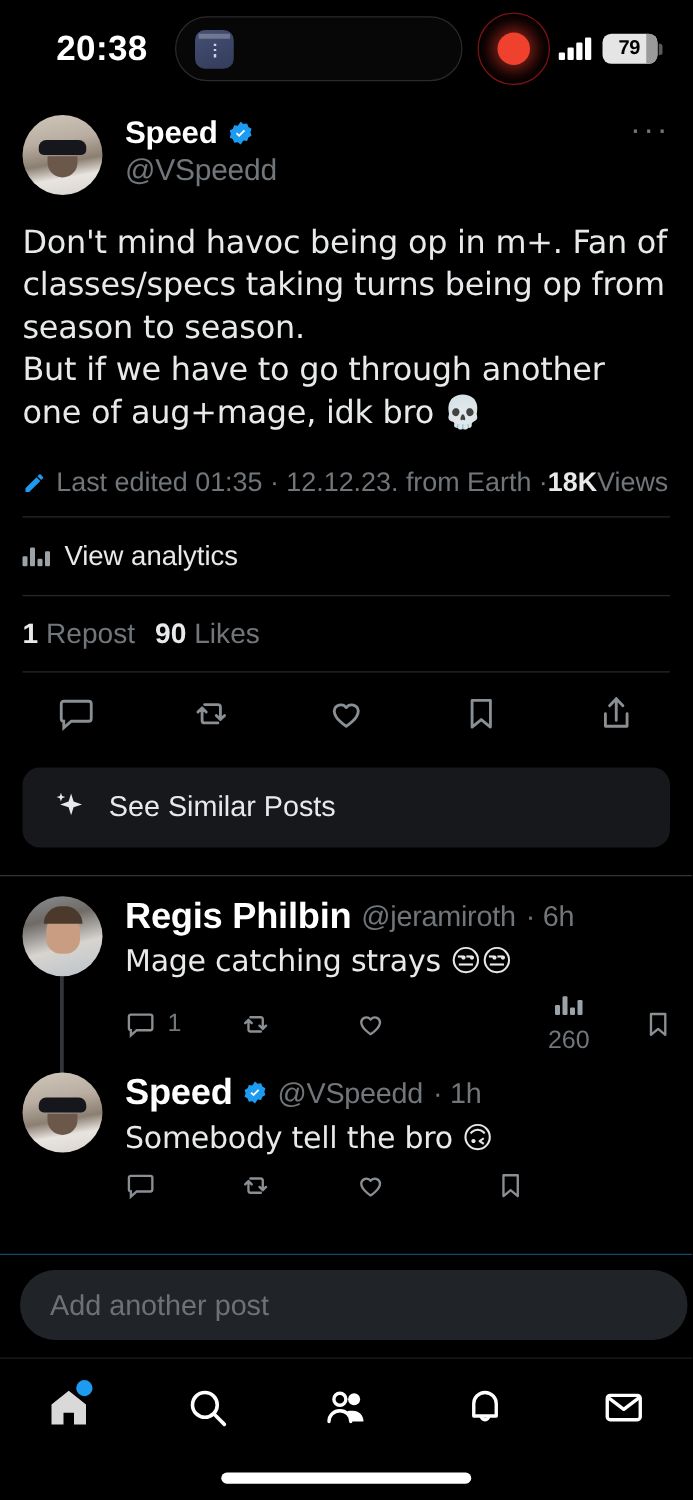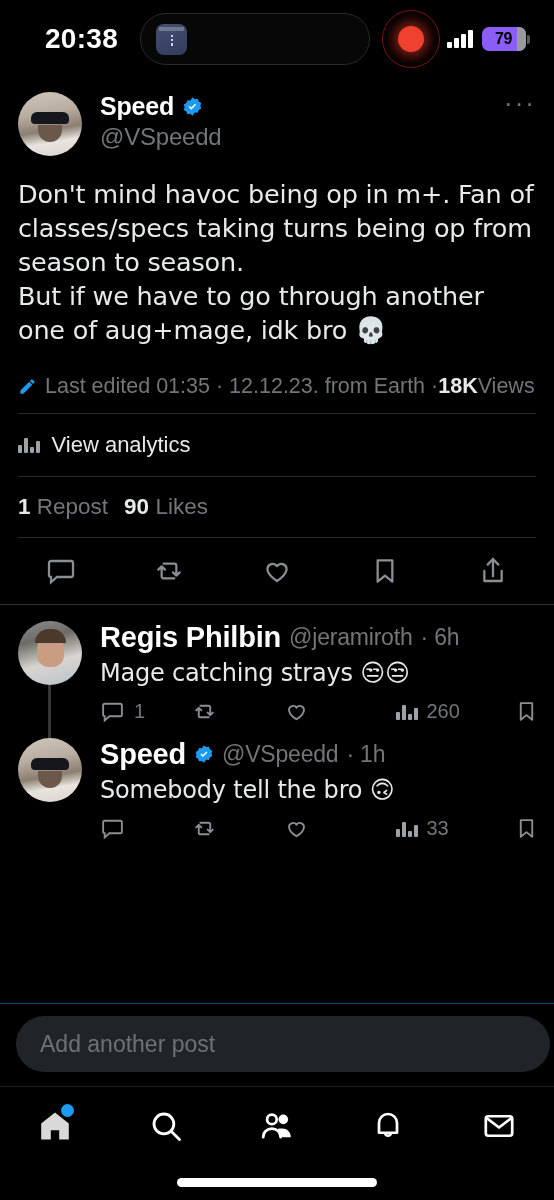--- a/index.html
+++ b/index.html
@@ -46,21 +46,21 @@
     background:radial-gradient(circle,#1a0404 0%,#000 72%);
   }
   .cam-dot { width:26px; height:26px; border-radius:50%; background:#f0402e; box-shadow:0 0 12px 5px rgba(240,64,46,.45); }
   .sb-right { position:absolute; right:24px; top:50%; transform:translateY(-50%); display:flex; align-items:center; gap:9px; }
   .signal { display:flex; align-items:flex-end; gap:2.5px; height:18px; }
   .signal i { display:block; width:4.5px; background:#fff; border-radius:1px; }
   .signal i:nth-child(1){ height:6px; } .signal i:nth-child(2){ height:10px; }
   .signal i:nth-child(3){ height:14px; } .signal i:nth-child(4){ height:18px; }
   .battery { position:relative; display:flex; align-items:center; }
   .bat-body {
-    width:44px; height:24px; border-radius:7px; background:#8b5cf6;
+    width:44px; height:24px; border-radius:7px; background:#e5e5e5;
     display:flex; align-items:center; justify-content:center; position:relative; overflow:hidden;
   }
   .bat-body::after { content:""; position:absolute; right:0; top:0; bottom:0; width:9px; background:#9a9a9a; }
   .bat-num { position:relative; z-index:2; color:#000; font-size:16px; font-weight:700; letter-spacing:-0.3px; }
   .bat-nub { width:3px; height:9px; background:#5a5a5a; border-radius:0 2px 2px 0; margin-left:1.5px; }
 
   
   .header { height:62px; flex:0 0 62px; position:relative; display:flex; align-items:center; }
   .back-btn { position:absolute; left:18px; width:44px; height:44px; display:flex; align-items:center; justify-content:center; cursor:pointer; }
   .hdr-title { width:100%; text-align:center; color:#fff; font-size:26px; font-weight:700; }
@@ -129,21 +129,21 @@
   .thick-div { height:1px; background:#2f3336; }
   .reply { display:flex; padding:16px 18px 8px 18px; position:relative; }
   .thread-line { position:absolute; left:48px; top:80px; bottom:-10px; width:2.5px; background:#333639; }
   .reply-body { flex:1; margin-left:18px; position:relative; }
   .rl-head { display:flex; align-items:center; gap:8px; flex-wrap:nowrap; }
   .rl-name { color:#fff; font-size:29px; font-weight:700; letter-spacing:-0.2px; }
   .rl-handle { color:#71767b; font-size:23px; letter-spacing:-0.2px; }
   .rl-text { color:#e7e9ea; font-size:24px; margin-top:5px; letter-spacing:-0.2px; }
   .rl-actions { display:flex; align-items:center; margin-top:12px; }
   .rl-act { display:flex; align-items:center; gap:9px; cursor:pointer; color:#71767b; font-size:20px; }
-  .rl-a1 { width:92px; } .rl-a2 { width:92px; } .rl-a3 { width:112px; } .rl-a4 { width:118px; }
+  .rl-a1 { width:92px; } .rl-a2 { width:92px; } .rl-a3 { width:112px; } .rl-a4 { width:118px;flex-direction:column; }
   .rl-a5 { width:58px; }
   .emoji { font-family:"DejaVu Sans", sans-serif; }
 
   
   .compose { flex:0 0 auto; padding:12px 4px 14px 16px; border-top:1px solid #0c4a6e; }
   .compose-input {
     height:56px; border-radius:28px; background:#202327;
     display:flex; align-items:center; padding:0 24px;
     color:#6e7276; font-size:23px; cursor:text;
   }
@@ -260,20 +260,27 @@
             <path d="M6.5 4h11v16l-5.5-4.5L6.5 20V4z" fill="none" stroke="#8a8f94" stroke-width="1.7" stroke-linejoin="round"></path>
           </svg>
         </div>
         <div class="act">
           <svg width="32" height="32" viewBox="0 0 24 24">
             <path d="M12 3v13M12 3L8 7.2M12 3l4 4.2M5.5 12v7.5h13V12" fill="none" stroke="#8a8f94" stroke-width="1.7" stroke-linecap="round" stroke-linejoin="round"></path>
           </svg>
         </div>
       </div>
 
+      <div class="similar">
+        <svg width="30" height="30" viewBox="0 0 24 24">
+          <path fill="#e7e9ea" d="M13.5 3l1.6 5.2L20.5 10l-5.4 1.8L13.5 17l-1.6-5.2L6.5 10l5.4-1.8z"></path>
+          <path fill="#e7e9ea" d="M7 2.5l.7 2.1 2.1.7-2.1.7L7 8.1l-.7-2.1-2.1-.7 2.1-.7z"></path>
+        </svg>
+        <span>See Similar Posts</span>
+      </div>
     </div>
 
     <div class="thick-div"></div>
 
     <div class="reply">
       <div class="thread-line"></div>
       <div class="avatar av-reply"></div>
       <div class="reply-body">
 
         <div class="rl-head">
@@ -346,29 +353,20 @@
                 <path d="M6.5 8.5V16a1.5 1.5 0 001.5 1.5h8M6.5 8.5L4 11M6.5 8.5L9 11M17.5 15.5V8A1.5 1.5 0 0016 6.5H8M17.5 15.5L20 13M17.5 15.5L15 13" fill="none" stroke="#8a8f94" stroke-width="1.8" stroke-linecap="round" stroke-linejoin="round"></path>
               </svg>
             <span></span>
           </div>
           <div class="rl-act rl-a3">
             <svg width="25" height="25" viewBox="0 0 24 24">
                 <path d="M12 19.5s-7.2-4.4-7.2-9.2A4 4 0 0112 8.3a4 4 0 017.2 2c0 4.8-7.2 9.2-7.2 9.2z" fill="none" stroke="#8a8f94" stroke-width="1.8" stroke-linejoin="round"></path>
               </svg>
             <span></span>
           </div>
-          <div class="rl-act rl-a4">
-            <span class="bars">
-                <i></i>
-                <i></i>
-                <i></i>
-                <i></i>
-              </span>
-            <span>33</span>
-          </div>
           <div class="rl-act rl-a5">
             <svg width="25" height="25" viewBox="0 0 24 24">
                 <path d="M6.5 4h11v16l-5.5-4.5L6.5 20V4z" fill="none" stroke="#8a8f94" stroke-width="1.8" stroke-linejoin="round"></path>
               </svg>
           </div>
 
         </div>
       </div>
     </div>
 

